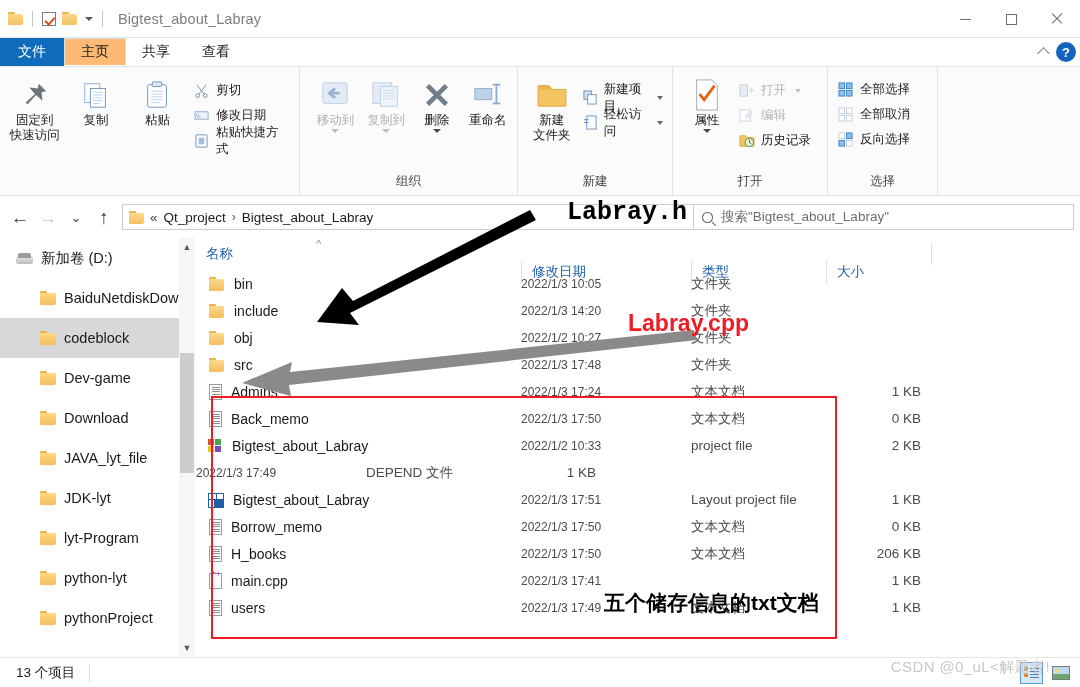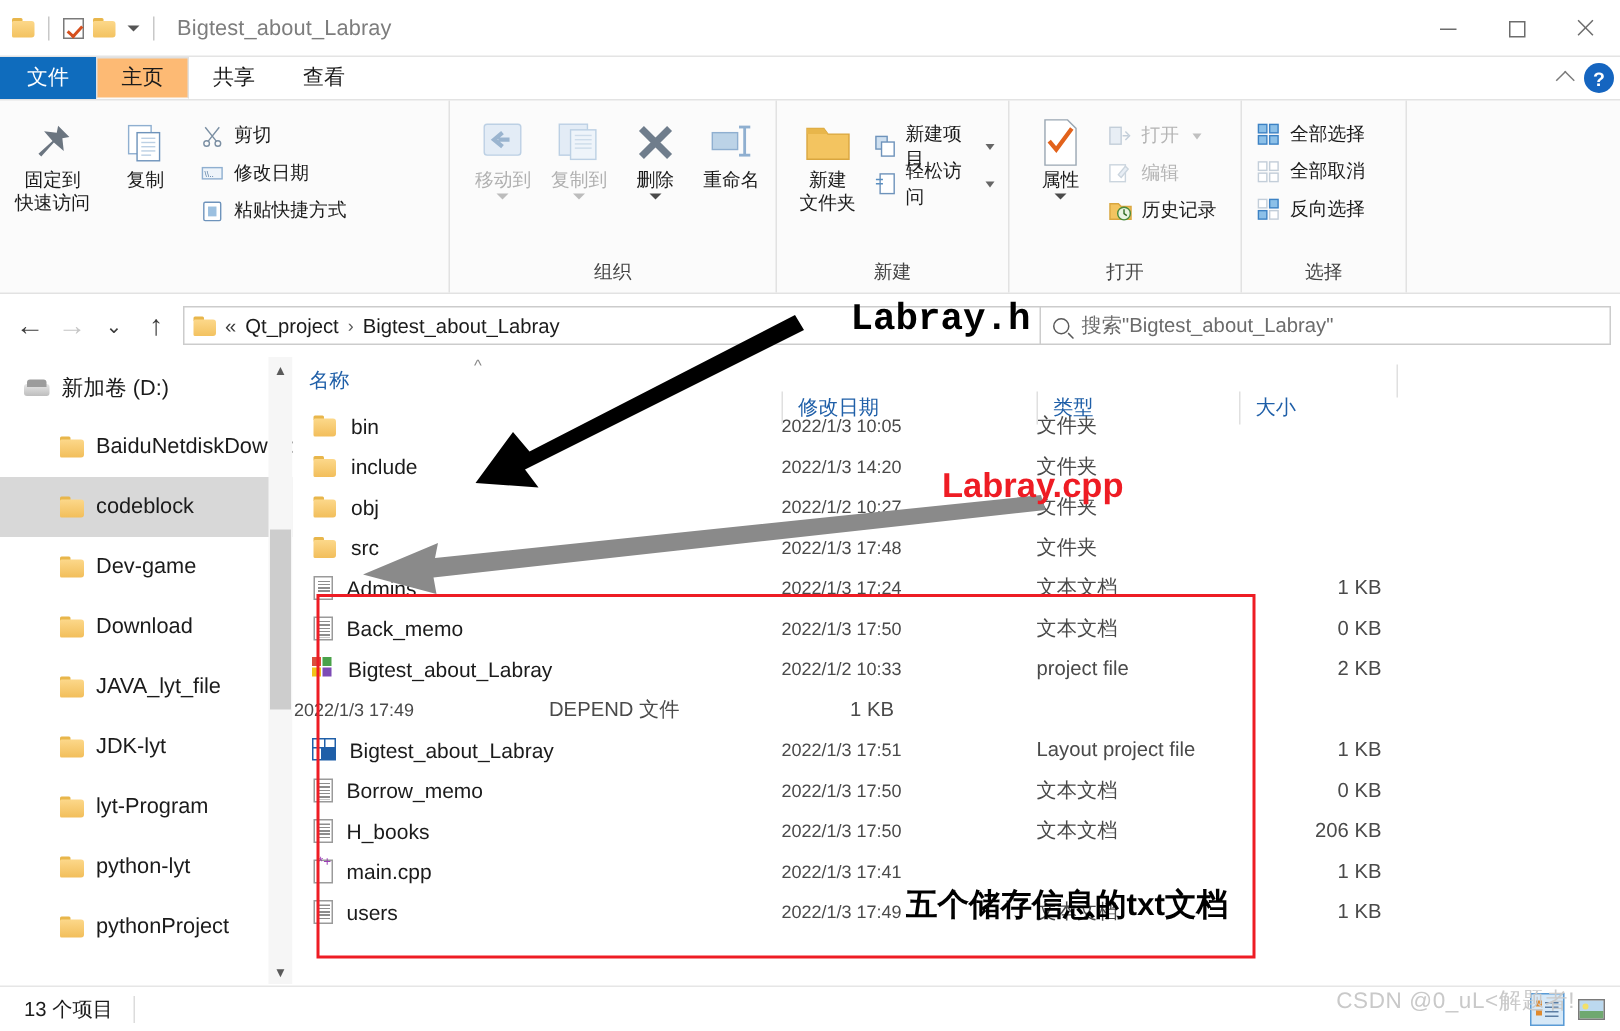--- a/index.html
+++ b/index.html
@@ -162,21 +162,21 @@
   .ch { position:relative; padding-left:10px; height:22px; line-height:22px; }
   .ch + .ch { border-left:1px solid #e0e0e0;margin-top:36px; }
   .ch-name { width:325px; }
   .ch-date { width:170px; }
   .ch-type { width:135px; }
   .ch-size { width:105px; text-align:left;}
   .ch-end { width:1px; height:22px; background:#e0e0e0; }
   .sortmark { position:absolute; left:120px; top:-10px; font-size:11px; color:#8a8a8a;}
 
   .row { height:27px; display:flex; align-items:center; font-size:14px; color:#1b1b1b; }
-  .c-name { width:325px; display:flex; align-items:center; gap:9px; padding-left:12px; }
+  .c-name { width:325px; display:flex; align-items:flex-end; gap:9px; padding-left:12px; }
   .c-date { width:170px; color:#4a4a4a; font-size:12px; }
   .c-type { width:135px; color:#4a4a4a; font-size:13.5px; }
   .c-size { width:105px; color:#4a4a4a; font-size:13.5px; text-align:right; padding-right:10px;}
 
   .ic { width:17px; height:16px; position:relative; flex:none; }
   .ic.folder::before{content:"";position:absolute;left:1px;top:1px;width:7px;height:3px;background:#e8b64b;border-radius:1px 1px 0 0;}
   .ic.folder::after{content:"";position:absolute;left:1px;top:3px;width:15px;height:12px;background:linear-gradient(180deg,#fcd88a,#f2be5b);border-radius:1px 2px 2px 1px;}
   .ic.txt { border:1px solid #9a9a9a; background:#fff; width:13px; height:16px; margin-left:1px;}
   .ic.txt::after{
     content:""; position:absolute; left:2px; top:2px; width:8px; height:11px;
@@ -291,20 +291,36 @@
                   <line x1="13" y1="13" x2="23" y2="13"></line>
                   <line x1="13" y1="16" x2="23" y2="16"></line>
                   <line x1="13" y1="19" x2="23" y2="19"></line>
                   <line x1="13" y1="22" x2="23" y2="22"></line>
                   <line x1="13" y1="25" x2="20" y2="25"></line>
                 </g>
             </svg>
           </span>
           <span>复制</span>
         </div>
+        <div class="bigbtn">
+          <span class="bi">
+            <svg width="30" height="30" viewBox="0 0 32 32">
+              <rect x="6" y="5" width="20" height="24" rx="2" fill="#fff" stroke="#6e93bb"></rect>
+              <rect x="11" y="2" width="10" height="5" rx="1" fill="#dce9f5" stroke="#6e93bb"></rect>
+              <g stroke="#bcd0e4">
+                  <line x1="10" y1="12" x2="22" y2="12"></line>
+                  <line x1="10" y1="15" x2="22" y2="15"></line>
+                  <line x1="10" y1="18" x2="22" y2="18"></line>
+                  <line x1="10" y1="21" x2="22" y2="21"></line>
+                  <line x1="10" y1="24" x2="19" y2="24"></line>
+                </g>
+            </svg>
+          </span>
+          <span>粘贴</span>
+        </div>
         <div class="smallcol">
           <div class="smallbtn">
             <span class="si">
               <svg width="15" height="15" viewBox="0 0 16 16">
                   <path d="M3 2 L11 12 M13 2 L5 12" stroke="#7b8fa3" fill="none"></path>
                   <circle cx="4" cy="13.5" r="2" fill="none" stroke="#7b8fa3"></circle>
                   <circle cx="12" cy="13.5" r="2" fill="none" stroke="#7b8fa3"></circle>
                 </svg>
             </span>
             <span>剪切</span>

